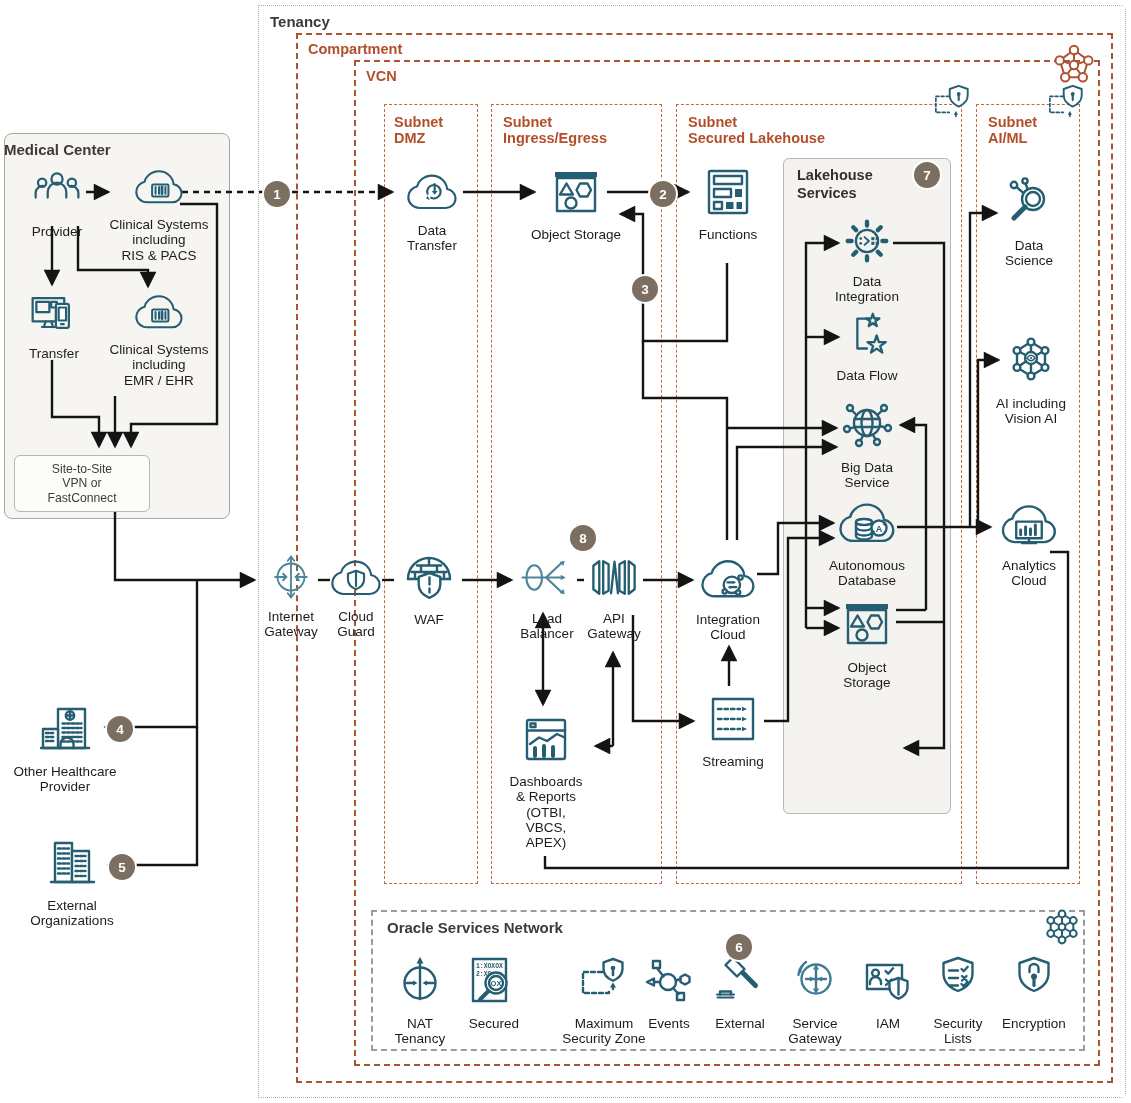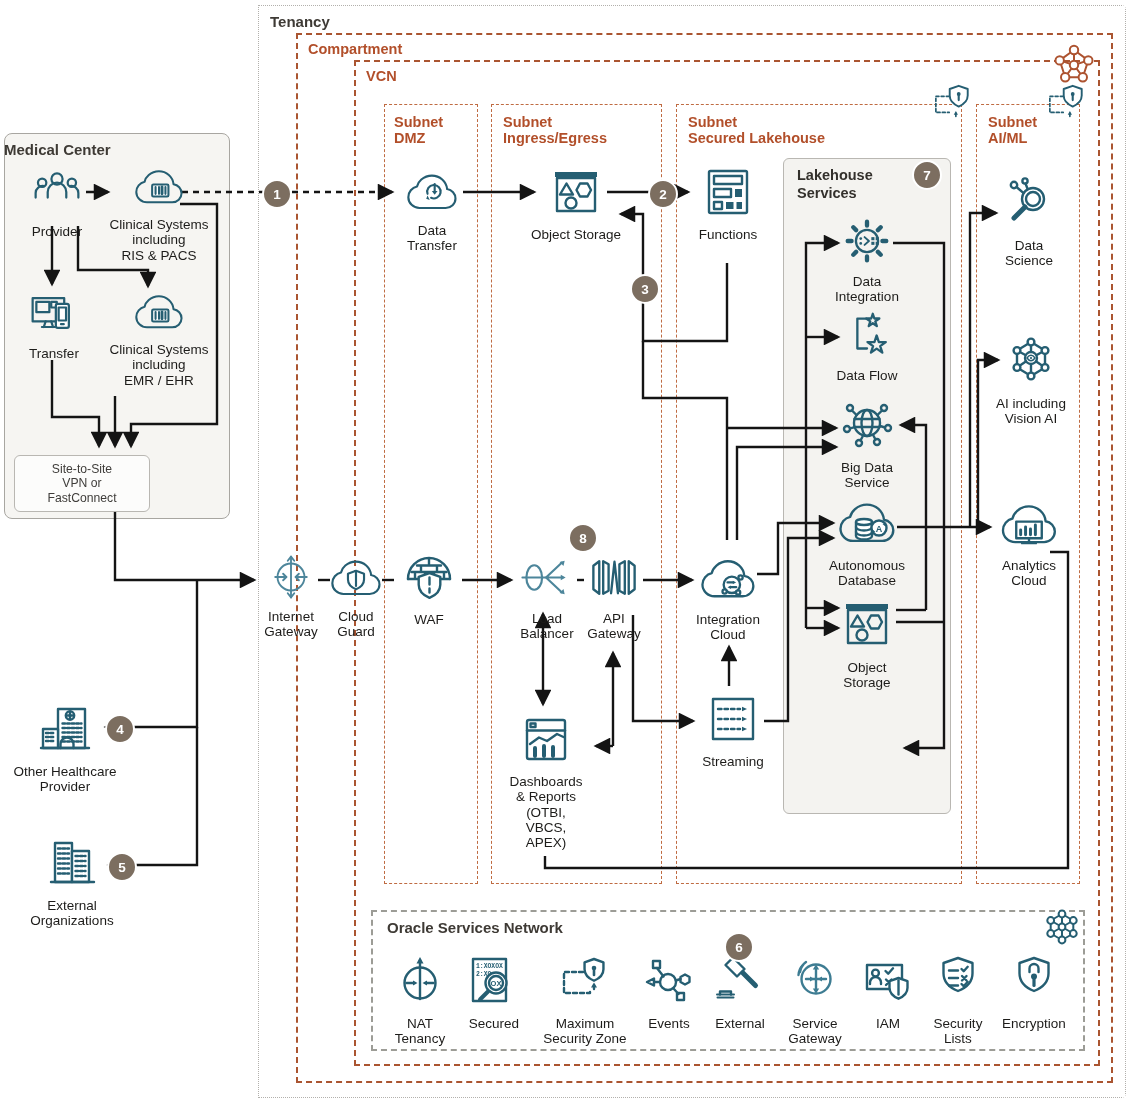--- a/index.html
+++ b/index.html
@@ -464,21 +464,21 @@
           <rect x="7" y="7" width="33" height="42" fill="#fff"></rect>
           <text x="10" y="15.5" font-size="6.4" font-weight="bold" fill="#255e72" stroke="none" font-family="Liberation Mono,monospace">1:XOXOX</text>
           <text x="10" y="23.5" font-size="6.4" font-weight="bold" fill="#255e72" stroke="none" font-family="Liberation Mono,monospace">2:XO</text>
           <circle cx="30" cy="31" r="10.5" fill="#fff"></circle>
           <circle cx="30" cy="31" r="7"></circle>
           <text x="30" y="34" font-size="7.5" font-weight="bold" fill="#255e72" stroke="none" text-anchor="middle" font-family="Liberation Sans,sans-serif">OX</text>
           <path d="M22 39.5l-8 8" stroke-width="4"></path>
         </svg></span>
     <div class="lbl">Secured</div>
   </div>
-  <div class="node" style="left:538px;top:950px;width:94px">
+  <div class="node" style="left:557px;top:950px;width:94px">
     <span class="ic" style="height:60px"><svg viewBox="0 0 56 56" width="100%" height="100%" preserveAspectRatio="xMidYMid meet" fill="none" stroke="#255e72" stroke-width="2.4" stroke-linecap="round" stroke-linejoin="round">
           <path d="M33 20H7v21h26v-4" stroke-dasharray="4 3"></path>
           <path d="M37 7l9.450000000000001 3.3600000000000003v6.825c0 5.88 -3.8850000000000002 9.135 -9.450000000000001 11.55c-5.565 -2.415 -9.450000000000001 -5.670000000000001 -9.450000000000001 -11.55v-6.825z" fill="#fff"></path>
           <circle cx="37" cy="16" r="2.3" fill="#255e72" stroke="none"></circle>
           <path d="M37 18v5" stroke-width="2.6"></path>
           <path d="M37 37v-4"></path>
           <polygon points="37,30.5 34,35.5 40,35.5" fill="#255e72" stroke="none"></polygon>
         </svg></span>
     <div class="lbl">Maximum
 Security Zone</div>

